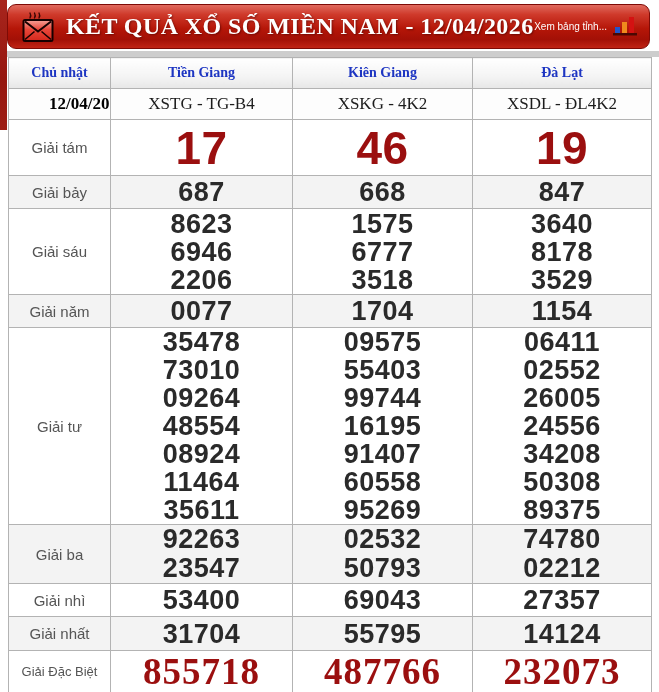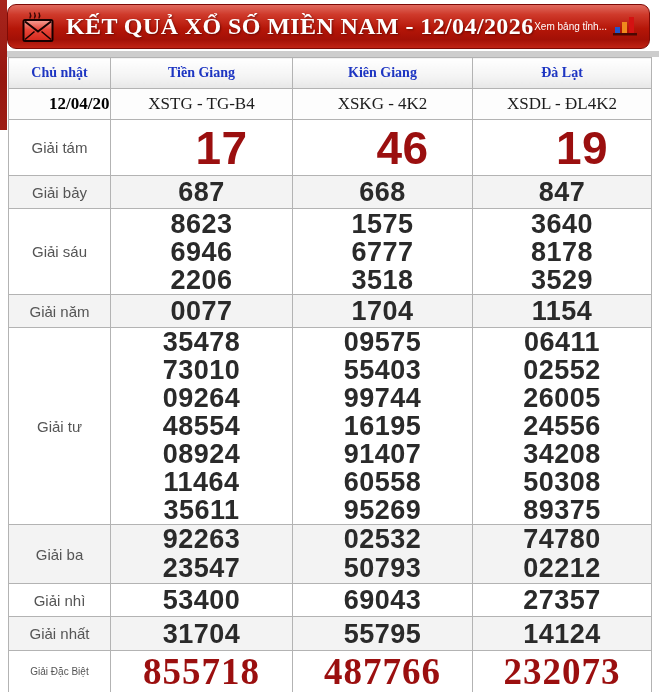--- a/index.html
+++ b/index.html
@@ -54,32 +54,32 @@
   .label{
     font-family:"Liberation Sans",sans-serif;font-size:15px;color:#555555;
   }
   .val{
     font-weight:bold;color:#2a2a2a;font-size:27px;line-height:28px;
     letter-spacing:0.5px;
   }
   .num{height:28px;line-height:28px;}
   tr.stripe td{background:#f3f3f3;}
   tr.r-tam{height:56px;}
-  tr.r-tam .val,.r-tam .num{color:#9b0f0f;font-size:46px;line-height:52px;height:auto;padding-left:20px;}
+  tr.r-tam .val,.r-tam .num{color:#9b0f0f;font-size:46px;line-height:52px;height:auto;}
   tr.r-bay{height:33px;}
   tr.r-sau{height:86px;}
   tr.r-nam{height:33px;}
   tr.r-tu{height:195px;}
   tr.r-ba{height:58px;}
   tr.r-ba .num{height:29px;line-height:29px;}
   tr.r-nhi{height:33px;}
   tr.r-nhat{height:34px;}
   tr.r-db{height:42px;}
   tr.r-db .val,.r-db .num{color:#9b0f0f;font-size:37px;line-height:40px;height:auto;letter-spacing:1px;font-family:Liberation Serif, serif;}
-  tr.r-db .label{font-size:10px;letter-spacing:0;text-align:center;}
+  tr.r-db .label{font-size:13px;letter-spacing:0;text-align:center;}
 </style>
 </head>
 <body>
 
 <div class="left-strip"></div>
 
 <div class="header-bar">
   <span class="envelope-wrap">
     <svg width="36" height="34" viewBox="0 0 36 34">
       <defs>

